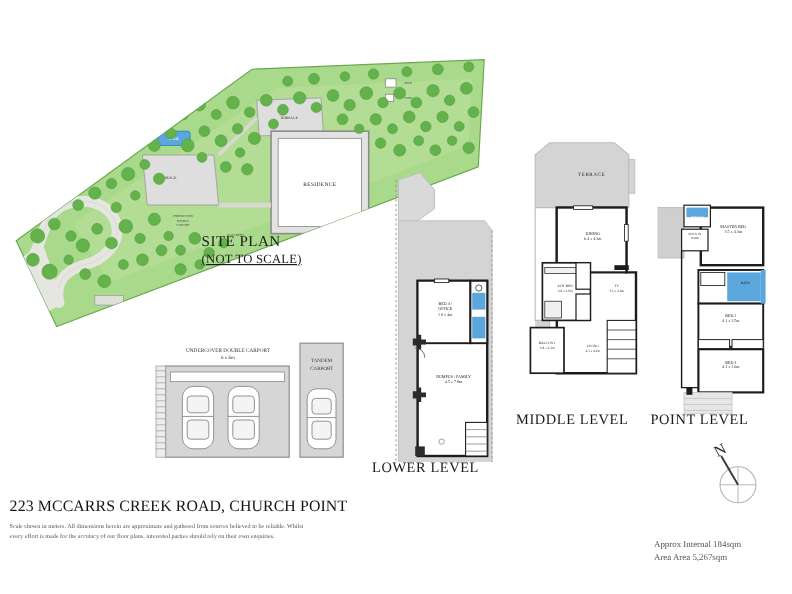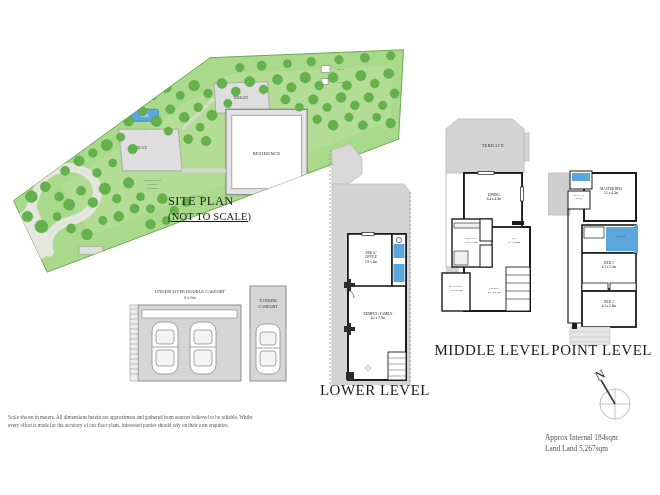--- a/index.html
+++ b/index.html
@@ -8,28 +8,28 @@
   .abs{position:absolute;}
   
   #site-plan{left:0;top:22px;width:420px;height:260px;}
   .parcel-shape{position:absolute;left:0;top:0;width:100%;height:100%;}
   .site-caption{position:absolute;left:168px;top:172px;width:120px;
       font-size:12.5px;letter-spacing:.4px;color:#1a1a1a;line-height:1.25;}
   .site-caption .sub{font-size:10.5px;letter-spacing:.2px;text-decoration:underline;}
   
   #carport-block{left:128px;top:284px;width:100px;}
   
-  .level-caption{position:absolute;font-size:15px;letter-spacing:.5px;color:#1a1a1a;
-      text-align:right;}
+  .level-caption{position:absolute;font-size:12px;letter-spacing:.5px;color:#1a1a1a;
+      text-align:left;}
   
   #footer{left:8px;top:414px;width:330px;}
   #address{font-size:13.2px;letter-spacing:.1px;color:#141414;margin:0 0 6px 0;}
   #disclaimer{font-size:5.1px;line-height:1.55;color:#555;max-width:250px;
       font-family:"Liberation Serif",serif;}
-  #areas{position:absolute;left:545px;top:432px;font-size:7.4px;line-height:1.5;color:#555;}
+  #areas{position:absolute;left:545px;top:448px;font-size:7.4px;line-height:1.5;color:#555;}
   #compass{position:absolute;left:585px;top:368px;width:52px;height:56px;}
   .roomtxt{position:absolute;text-align:center;color:#222;line-height:1.3;
       font-family:"Liberation Serif",serif;white-space:nowrap;}
   .r5{font-size:3.4px;}
   .r4{font-size:2.9px;}
   .terrace-lbl{font-size:4.2px;letter-spacing:.5px;}
 </style>
 </head>
 <body>
 
@@ -393,26 +393,27 @@
     <span>4.1 x 2.5m</span>
   </div>
   <div class="roomtxt r5" style="left:38px;top:135px;width:46px;">
     <span>BED 3</span><br>
     <span>4.1 x 2.6m</span>
   </div>
 </div>
 <div class="level-caption" style="left:542px;top:342px;width:110px;">POINT LEVEL</div>
 
 <div class="abs" id="footer">
+  <div id="address">223 MCCARRS CREEK ROAD, CHURCH POINT</div>
   <div id="disclaimer">Scale shown in meters. All dimensions herein are approximate and gathered from sources believed to be  reliable. Whilst every effort is made for the accutacy of our floor plans, interested parties should rely on their own enquiries.</div>
 </div>
 
 <div id="areas">
   <div>Approx Internal 184sqm</div>
-  <div>Land Land 5,267sqm</div>
+  <div>Area Area 5,267sqm</div>
 </div>
 
 <div id="compass">
   <svg width="52" height="56" viewBox="0 0 52 56">
     <circle cx="30" cy="36" r="15" fill="none" stroke="#b5b5b5" stroke-width="0.9"></circle>
     <line x1="15" y1="36" x2="45" y2="36" stroke="#b5b5b5" stroke-width="0.8"></line>
     <line x1="30" y1="21" x2="30" y2="51" stroke="#b5b5b5" stroke-width="0.8"></line>
     <line x1="30" y1="36" x2="16" y2="12" stroke="#3a3a3a" stroke-width="1.6"></line>
     <text x="13" y="13" font-size="13" fill="#2b2b2b" font-family="Liberation Serif, serif" transform="rotate(-28 13 13)">N</text>
   </svg>

